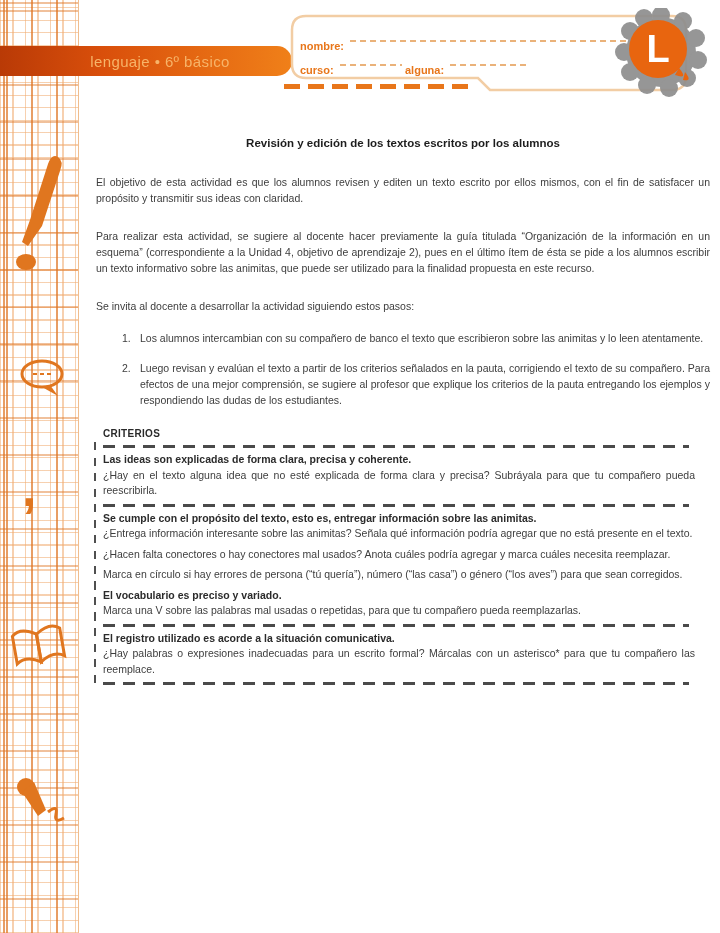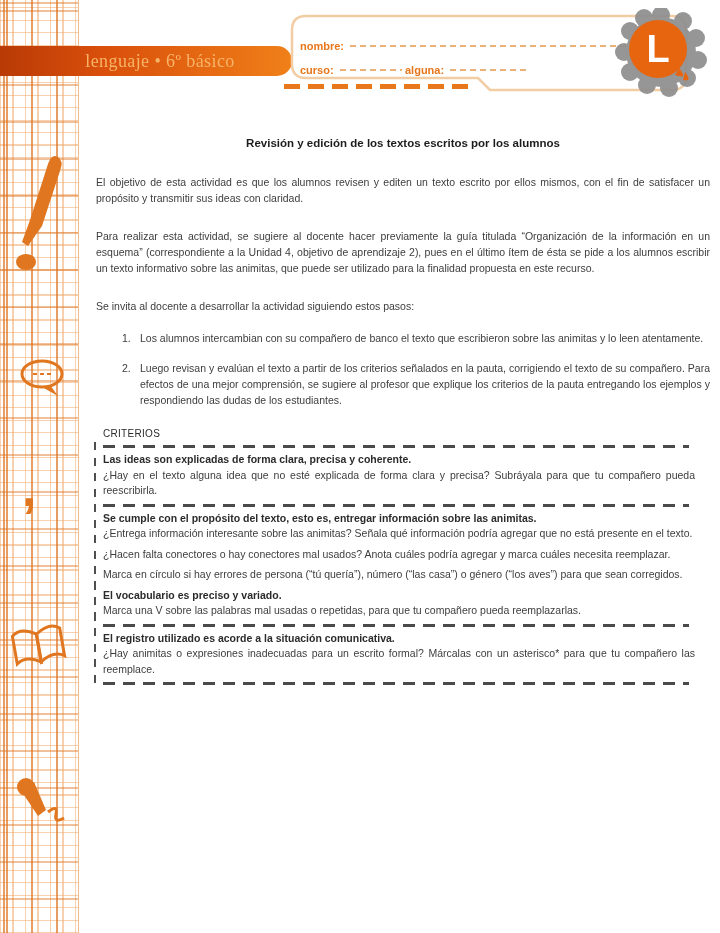--- a/index.html
+++ b/index.html
@@ -16,25 +16,25 @@
       repeating-linear-gradient(0deg,  rgba(240,170,110,.55) 0 1px, transparent 1px 12.5px);
     background-position:6px 0, 0 4px, 0 0, 0 0;
     border-right:1px solid #f0bd8d;}
   .side-icon{position:absolute;color:#e0761f;}
 
   
   .ribbon{position:absolute;left:0;top:46px;width:292px;height:30px;
     background:linear-gradient(90deg,#b93a06,#d94f0b 35%,#f08019);
     border-radius:0 16px 16px 0;
     display:flex;align-items:center;justify-content:center;}
-  .ribbon span{color:#f7b469;font-size:18px;letter-spacing:.4px;padding-left:28px;font-family:Liberation Serif, serif;}
+  .ribbon span{color:#f7b469;font-size:15px;letter-spacing:.4px;padding-left:28px;}
 
   
   .form-outline{position:absolute;left:0;top:0;}
-  .hfield{position:absolute;display:flex;align-items:center;gap:6px;}
+  .hfield{position:absolute;display:flex;align-items:flex-start;gap:6px;}
   .flabel{color:#e8761a;font-weight:bold;font-size:11px;}
   .dotline{height:2px;
     background:repeating-linear-gradient(90deg,#eab27a 0 6px,transparent 6px 10px);}
   .thick-dashes{position:absolute;left:284px;top:84px;width:190px;height:5px;
     background:repeating-linear-gradient(90deg,#e8761a 0 16px,transparent 16px 24px);}
 
   .logo{position:absolute;left:613px;top:8px;}
 
   
   .content{position:absolute;left:96px;top:128px;width:614px;
@@ -44,21 +44,21 @@
   .para{margin:8px 0 22px 0;}
   .intro{margin:8px 0 16px 0;}
   ol.steps{margin:0 0 18px 0;padding:0;list-style:none;}
   ol.steps .step{display:flex;margin:0 0 14px 0;}
   ol.steps .num{width:18px;flex:0 0 18px;margin-left:26px;}
   ol.steps .txt{flex:1;}
 
   .criteria{position:relative;margin-top:6px;padding-left:7px;width:592px;}
   .tickline{position:absolute;left:-2px;top:16px;bottom:2px;width:2px;
     background:repeating-linear-gradient(180deg,#4f4f4f 0 8px,transparent 8px 15.5px);}
-  .crit-head{font-size:10px;font-weight:normal;color:#2a2a2a;margin:0 0 2px 0;
+  .crit-head{font-size:10px;font-weight:bold;color:#2a2a2a;margin:0 0 2px 0;
     letter-spacing:.3px;}
   .sep{height:3px;margin:3px 0 4px 0;width:99%;
     background:repeating-linear-gradient(90deg,#4a4a4a 0 12px,transparent 12px 20px);}
   .crit{font-weight:bold;color:#2b2b2b;margin:0;line-height:15.5px;}
   .inst{margin:0 0 5px 0;line-height:15.5px;}
 </style>
 </head>
 <body>
 
 <div class="sidebar">
@@ -158,17 +158,17 @@
 
     <p class="inst">¿Hacen falta conectores o hay conectores mal usados? Anota cuáles podría agregar y marca cuáles necesita reemplazar.</p>
 
     <p class="inst">Marca en círculo si hay errores de persona (“tú quería”), número (“las casa”) o género (“los aves”) para que sean corregidos.</p>
 
     <p class="crit">El vocabulario es preciso y variado.</p>
     <p class="inst">Marca una V sobre las palabras mal usadas o repetidas, para que tu compañero pueda reemplazarlas.</p>
 
     <div class="sep"></div>
     <p class="crit">El registro utilizado es acorde a la situación comunicativa.</p>
-    <p class="inst">¿Hay animitas o expresiones inadecuadas para un escrito formal? Márcalas con un asterisco* para que tu compañero las reemplace.</p>
+    <p class="inst">¿Hay palabras o expresiones inadecuadas para un escrito formal? Márcalas con un asterisco* para que tu compañero las reemplace.</p>
 
     <div class="sep"></div>
   </section>
 </main>
 
 </body></html>

